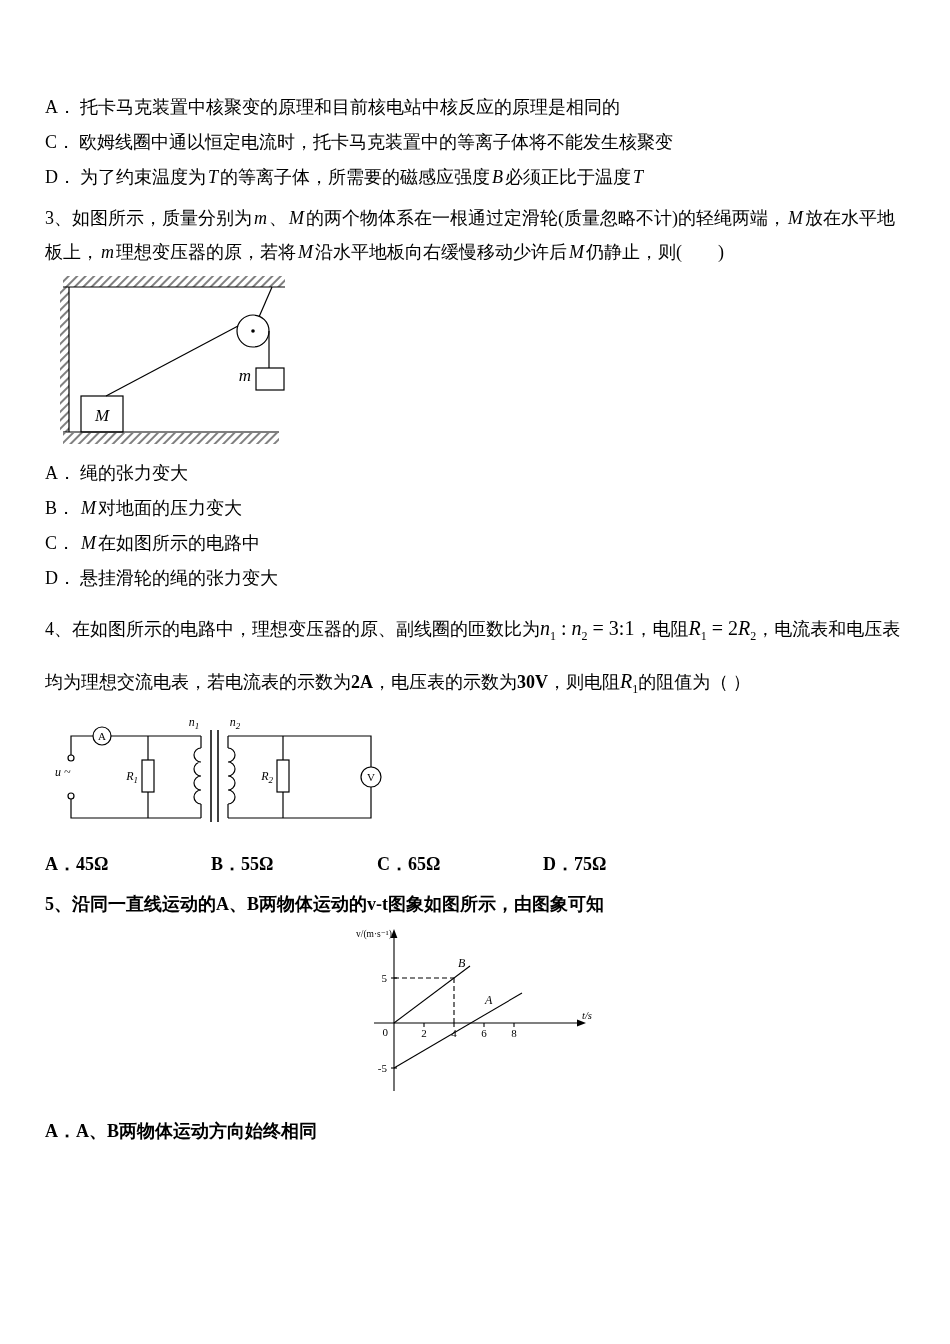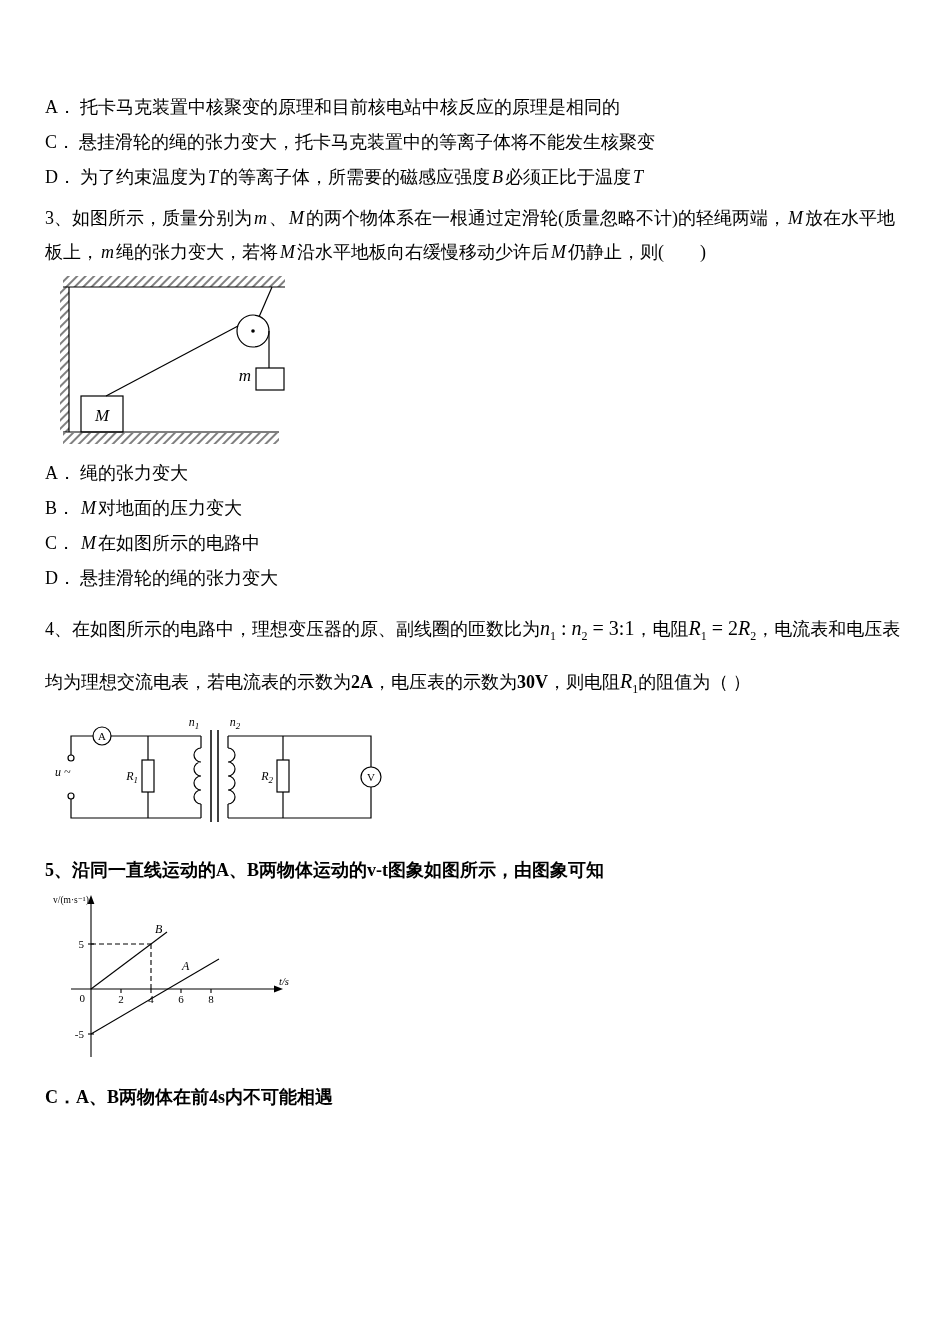--- a/index.html
+++ b/index.html
@@ -20,33 +20,33 @@
   .formula sub, sub { font-size: 12px; line-height: 0; }
   .optrow { font-weight: 700; margin: 4px 0 12px 0; line-height: 22px; }
   .optrow .optcell { display: inline-block; width: 166px; }
   .optrow .optcell:last-child { width: auto; }
   .bold { font-weight: 700; }
   .q5opts { margin-top: 18px; }
   .boldopt { font-weight: 700; margin: 0 0 12px 0; line-height: 22px; }
   figure { margin: 0; padding: 0; }
   .fig-pulley { margin: 4px 0 10px 14px; }
   .fig-circuit { margin: 6px 0 10px 8px; }
-  .fig-graph { margin: 4px 0 10px 6px; }
+  .fig-graph { margin: 4px 0 10px 0; text-align: center; }
   svg text { font-family: "Liberation Serif", "DejaVu Serif", serif; fill: #000; }
 </style>
 </head>
 <body>
 
 <div class="page">
 
   <p class="opt"><span class="lbl">A．</span><span>托卡马克装置中核聚变的原理和目前核电站中核反应的原理是相同的</span></p>
-  <p class="opt"><span class="lbl">C．</span><span>悬挂滑轮的绳的张力变大，托卡马克装置中的等离子体将不能发生核聚变</span></p>
+  <p class="opt"><span class="lbl">C．</span><span>欧姆线圈中通以恒定电流时，托卡马克装置中的等离子体将不能发生核聚变</span></p>
   <p class="opt"><span class="lbl">D．</span><span>为了约束温度为</span><span class="iv">T</span><span>的等离子体，所需要的磁感应强度</span><span class="iv">B</span><span>必须正比于温度</span><span class="iv">T</span></p>
 
-  <p class="stem"><span>3、如图所示，质量分别为</span><span class="iv">m</span><span>、</span><span class="iv">M</span><span>的两个物体系在一根通过定滑轮(质量忽略不计)的轻绳两端，</span><span class="iv">M</span><span>放在水平地板上，</span><span class="iv">m</span><span>绳的张力变大，若将</span><span class="iv">M</span><span>沿水平地板向右缓慢移动少许后</span><span class="iv">M</span><span>仍静止，则(　　)</span></p>
+  <p class="stem"><span>3、如图所示，质量分别为</span><span class="iv">m</span><span>、</span><span class="iv">M</span><span>的两个物体系在一根通过定滑轮(质量忽略不计)的轻绳两端，</span><span class="iv">M</span><span>放在水平地板上，</span><span class="iv">m</span><span>理想变压器的原，若将</span><span class="iv">M</span><span>沿水平地板向右缓慢移动少许后</span><span class="iv">M</span><span>仍静止，则(　　)</span></p>
 
   <figure class="fig-pulley">
     <svg width="236" height="174" viewBox="0 0 236 174">
       <defs>
         <pattern id="hatch" width="6" height="6" patternUnits="userSpaceOnUse" patternTransform="rotate(45)">
           <line x1="3" y1="0" x2="3" y2="6" stroke="#000" stroke-width="1"></line>
         </pattern>
       </defs>
       <g stroke="#000" fill="none" stroke-width="1.2">
         <rect x="4" y="3" width="222" height="11" fill="url(#hatch)" stroke="none"></rect>
@@ -105,20 +105,21 @@
       <text x="2" y="62" font-size="12" font-style="italic">u ~</text>
       <text x="49" y="26" text-anchor="middle" font-size="11">A</text>
       <text x="318" y="67" text-anchor="middle" font-size="11">V</text>
       <text x="141" y="12" text-anchor="middle" font-size="12" font-style="italic"><tspan>n</tspan><tspan dy="3" font-size="9">1</tspan></text>
       <text x="182" y="12" text-anchor="middle" font-size="12" font-style="italic"><tspan>n</tspan><tspan dy="3" font-size="9">2</tspan></text>
       <text x="85" y="66" text-anchor="end" font-size="12" font-style="italic"><tspan>R</tspan><tspan dy="3" font-size="9">1</tspan></text>
       <text x="220" y="66" text-anchor="end" font-size="12" font-style="italic"><tspan>R</tspan><tspan dy="3" font-size="9">2</tspan></text>
     </svg>
   </figure>
 
+  <p class="optrow"><span class="optcell">A．45Ω</span><span class="optcell">B．55Ω</span><span class="optcell">C．65Ω</span><span class="optcell">D．75Ω</span></p>
 
   <p class="stem bold">5、沿同一直线运动的A、B两物体运动的v-t图象如图所示，由图象可知</p>
 
   <figure class="fig-graph">
     <svg width="242" height="172" viewBox="0 0 242 172">
       <g stroke="#000" fill="none" stroke-width="1.1">
         <line x1="40" y1="166" x2="40" y2="10"></line>
         <line x1="20" y1="98" x2="226" y2="98"></line>
         <line x1="70" y1="98" x2="70" y2="102"></line>
         <line x1="100" y1="98" x2="100" y2="102"></line>
@@ -141,16 +142,16 @@
       <text x="70" y="112" text-anchor="middle" font-size="11">2</text>
       <text x="100" y="112" text-anchor="middle" font-size="11">4</text>
       <text x="130" y="112" text-anchor="middle" font-size="11">6</text>
       <text x="160" y="112" text-anchor="middle" font-size="11">8</text>
       <text x="104" y="42" font-size="12" font-style="italic">B</text>
       <text x="131" y="79" font-size="12" font-style="italic">A</text>
     </svg>
   </figure>
 
   <div class="q5opts">
-    <p class="boldopt">C．A、B两物体在前4s内不可能相遇</p>
+    <p class="boldopt">A．A、B两物体运动方向始终相同</p>
   </div>
 
 </div>
 
 </body></html>

